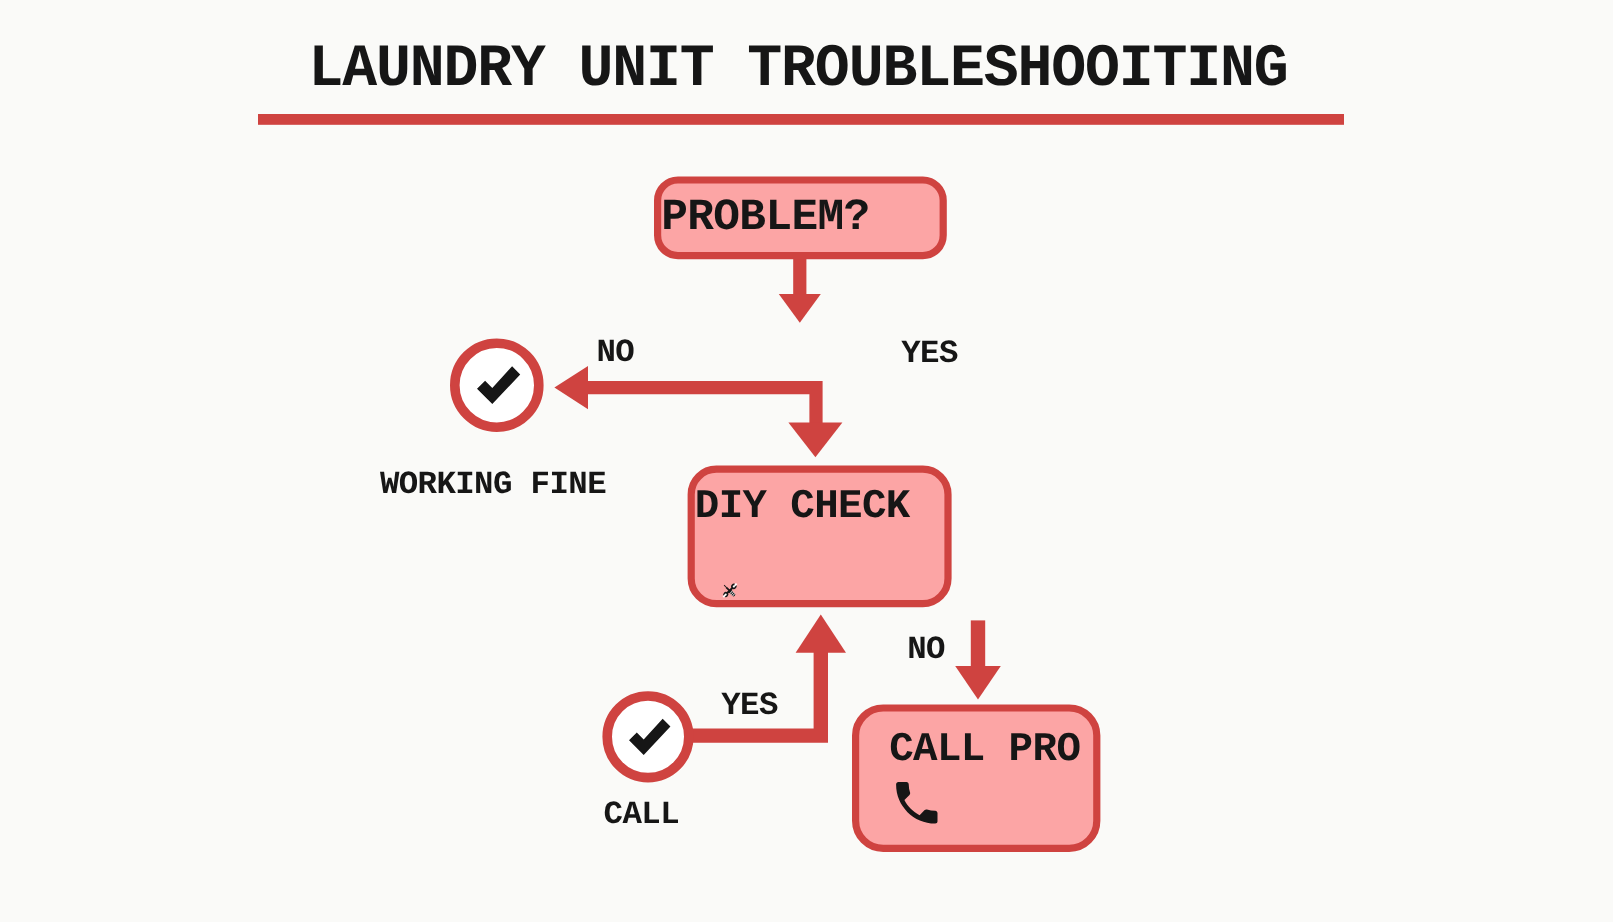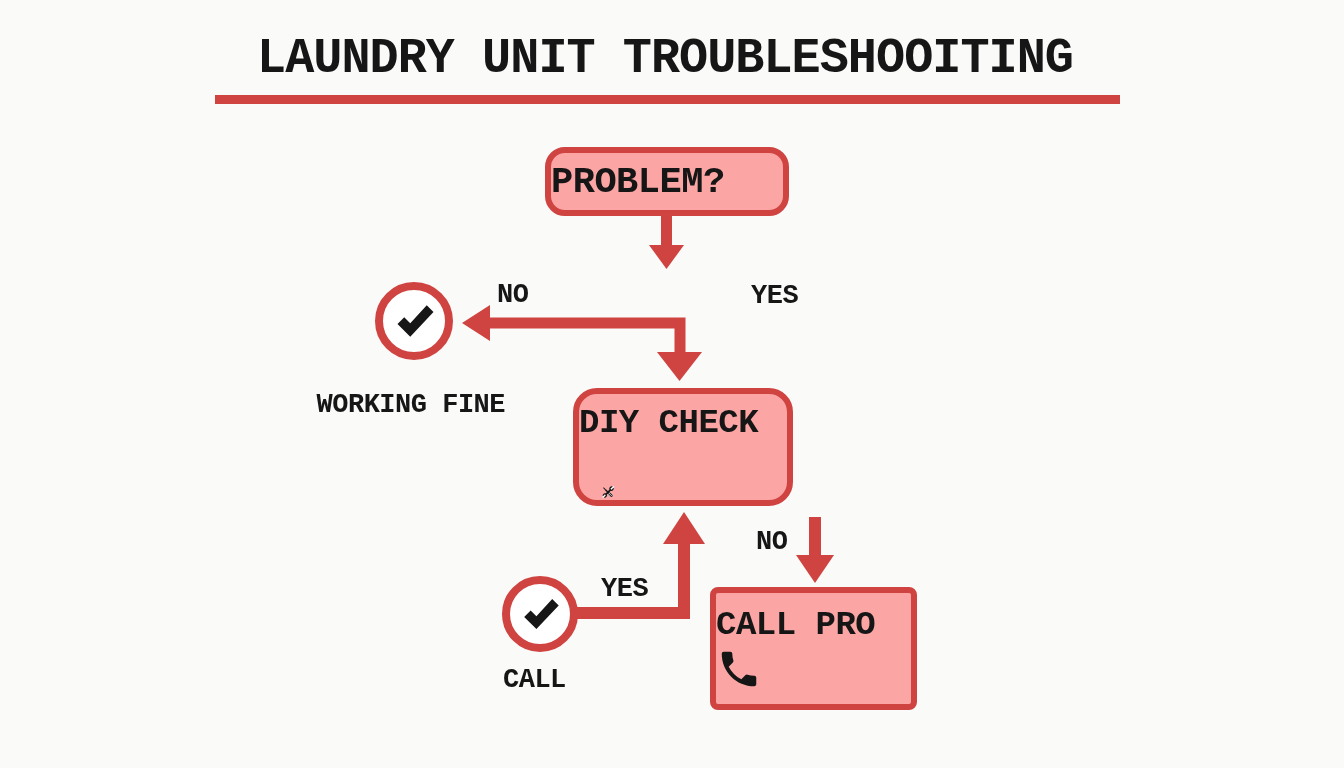--- a/index.html
+++ b/index.html
@@ -79,23 +79,24 @@
     width: 220px; height: 118px;
     border-radius: 24px;
     justify-content: flex-start;
     padding-top: 10px;
     gap: 40px;
   }
   #node-diy .node-label { font-size: 34px; }
   #node-callpro {
     left: 710px; top: 587px;
     width: 207px; height: 123px;
-    border-radius: 8px;
+    border-radius: 26px;
     justify-content: flex-start;
     padding-top: 13px;
+    padding-left: 25px;
   }
   #node-callpro .node-label { font-size: 34px; }
   .node-icon { margin-top: 2px; }
   
   .check-node {
     position: absolute;
     background: #ffffff;
     border: 8px solid var(--accent);
     border-radius: 50%;
     display: flex;

